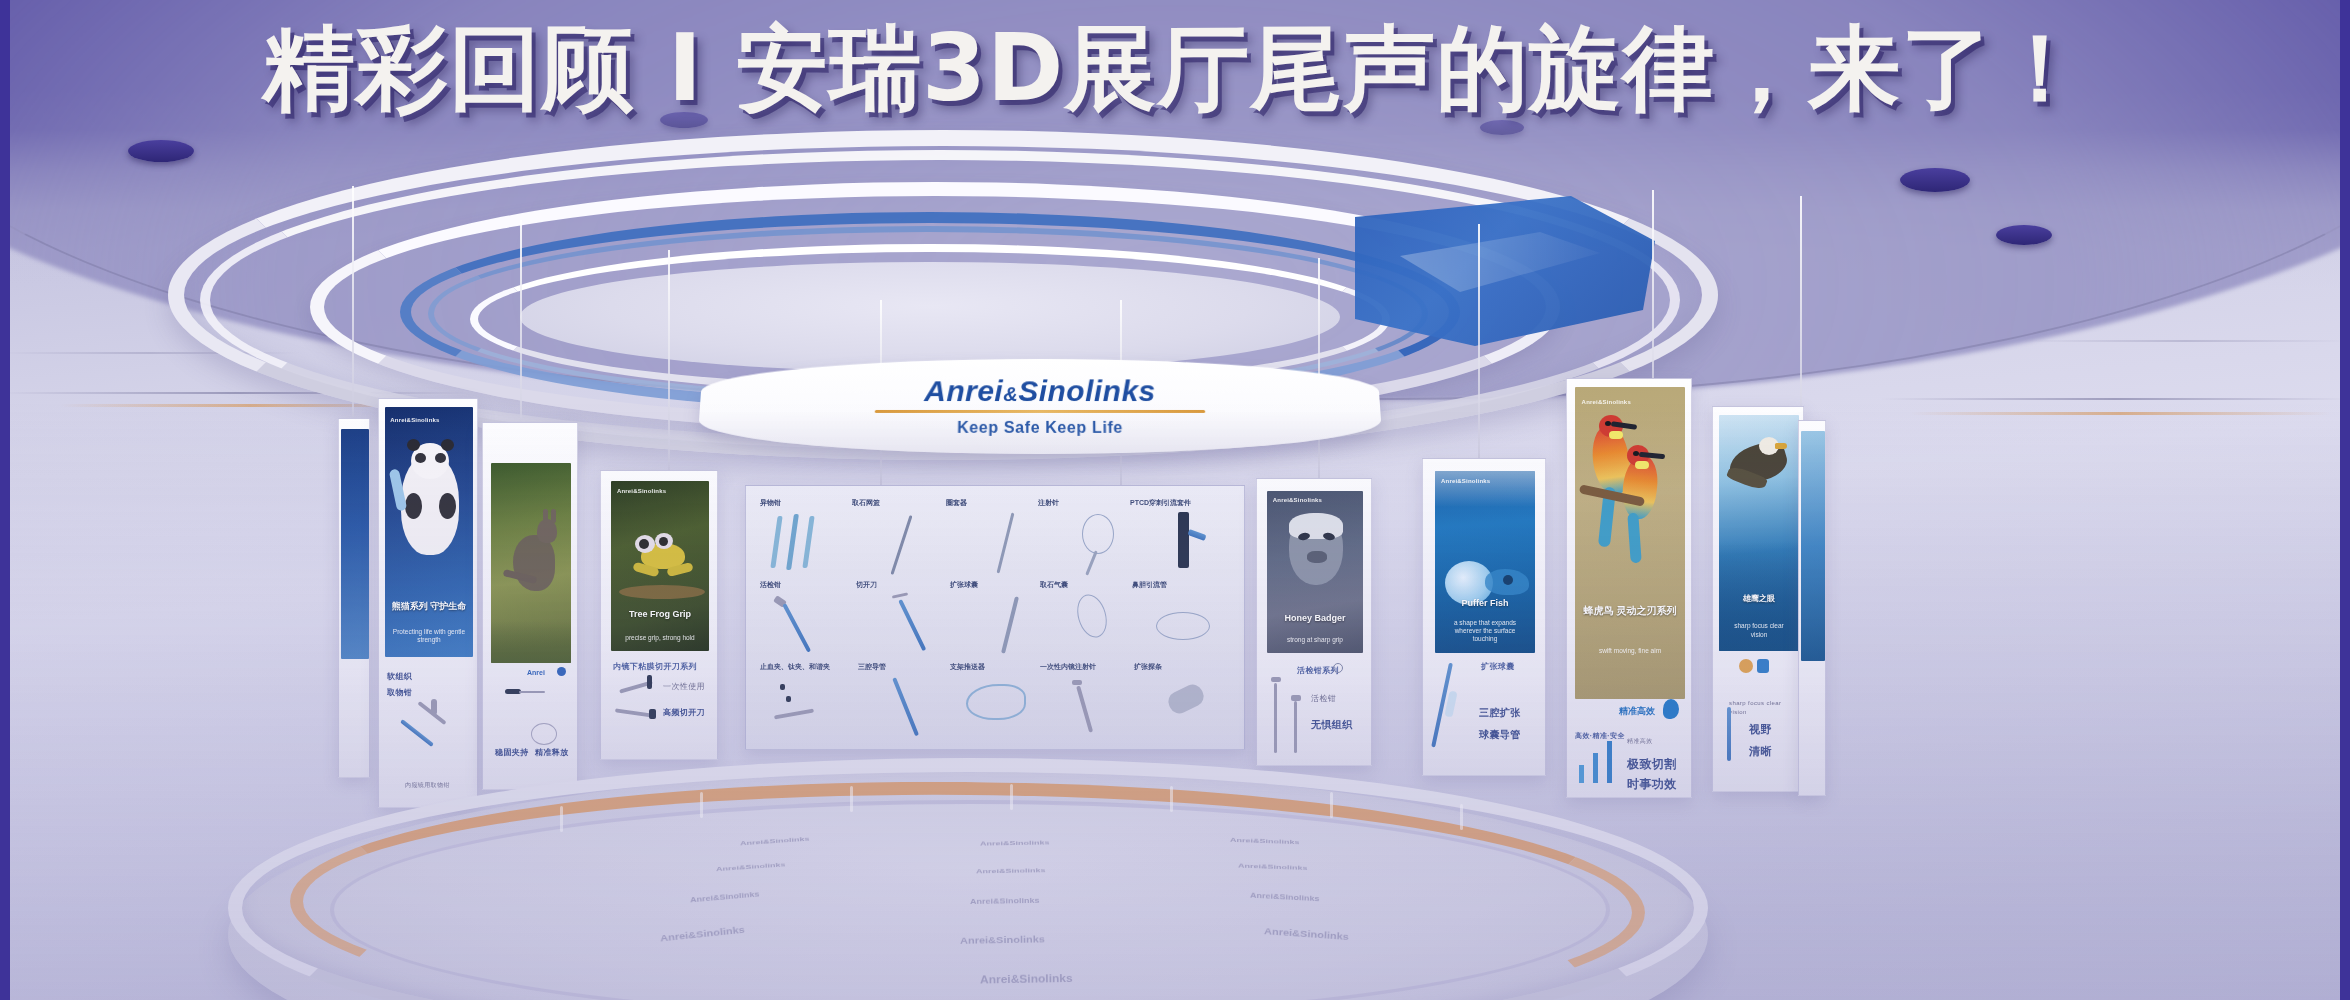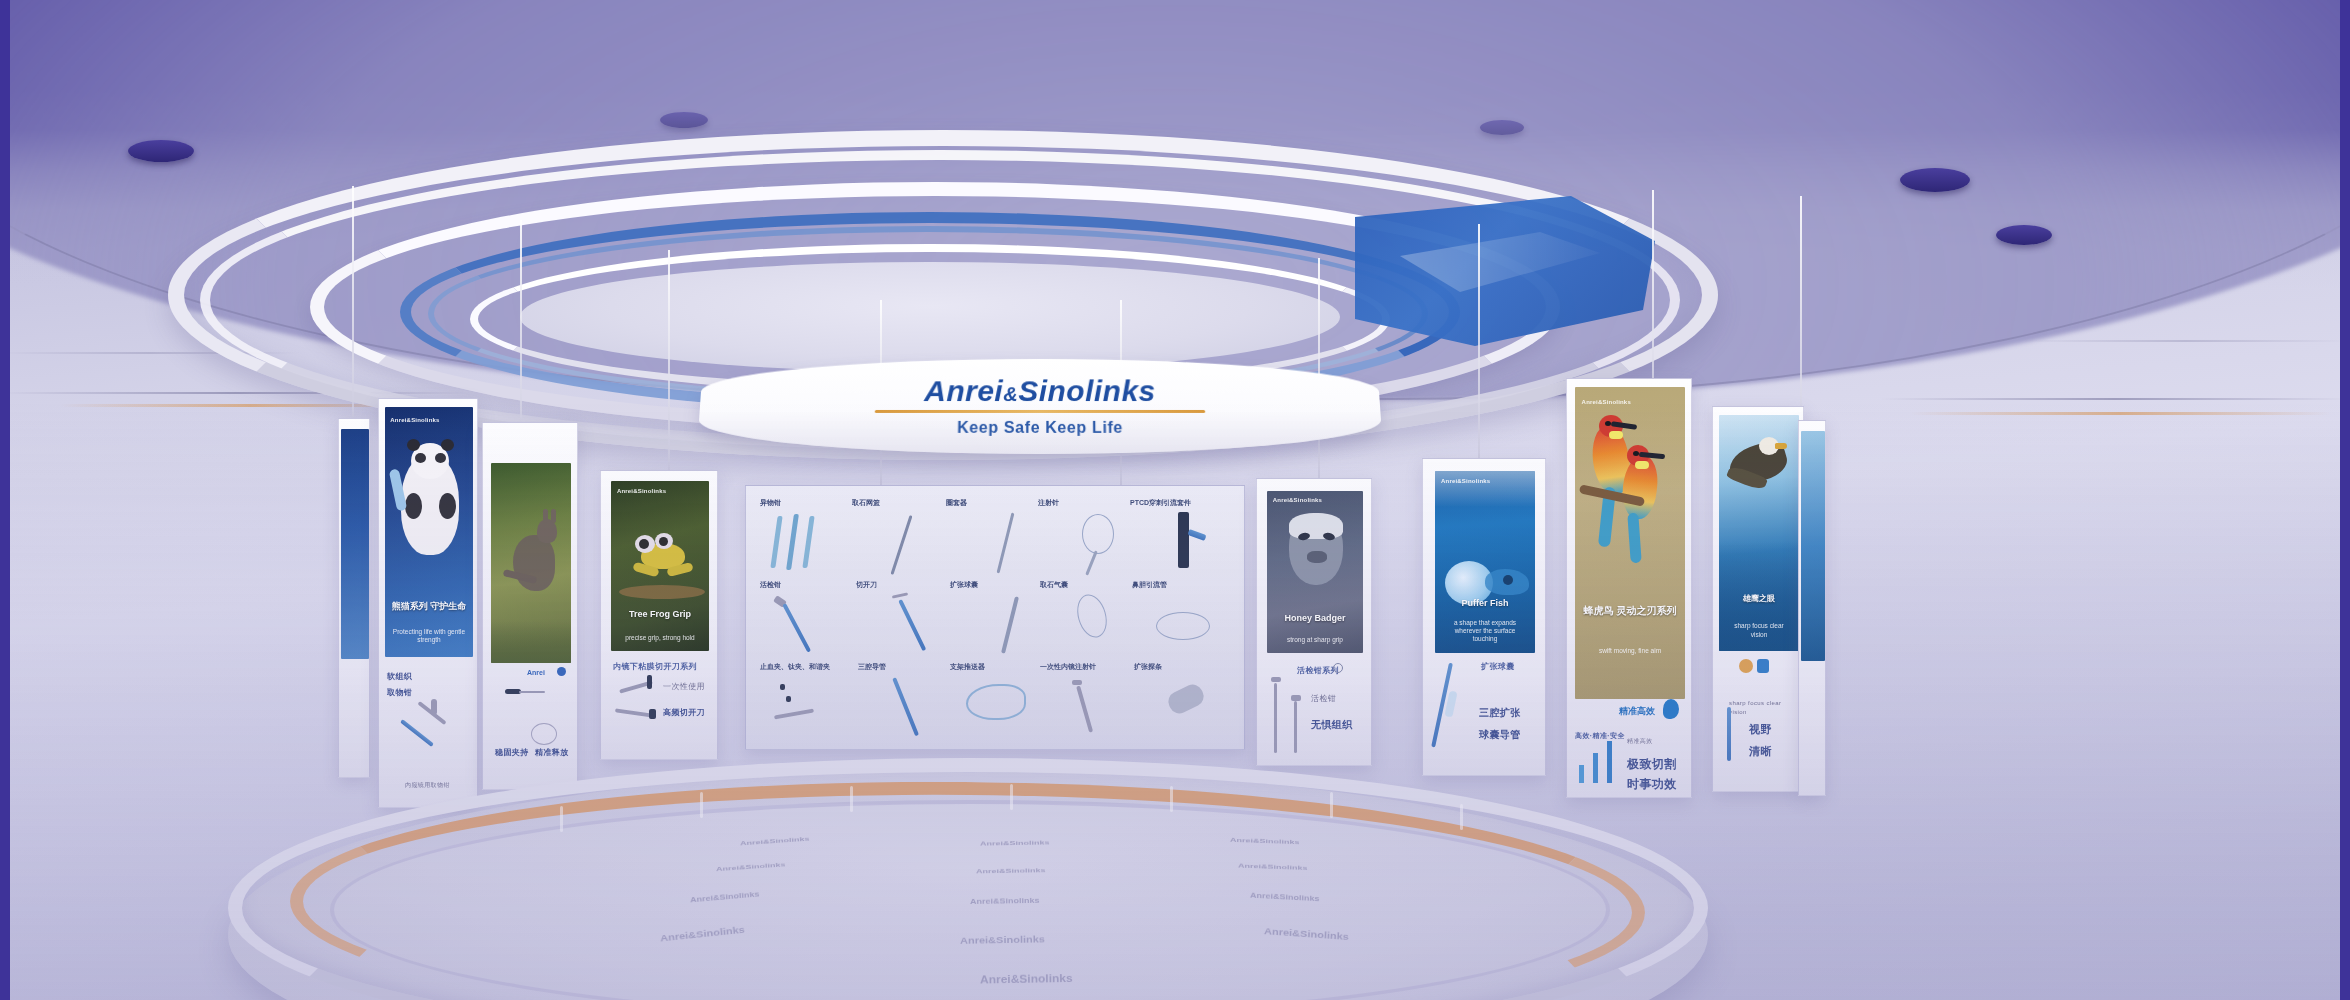--- a/index.html
+++ b/index.html
@@ -566,17 +566,18 @@
   <div class="floor-rail" style="left:560px; top:806px; width:3px; height:26px;"></div>
   <div class="floor-rail" style="left:700px; top:792px; width:3px; height:26px;"></div>
   <div class="floor-rail" style="left:850px; top:786px; width:3px; height:26px;"></div>
   <div class="floor-rail" style="left:1010px; top:784px; width:3px; height:26px;"></div>
   <div class="floor-rail" style="left:1170px; top:786px; width:3px; height:26px;"></div>
   <div class="floor-rail" style="left:1330px; top:792px; width:3px; height:26px;"></div>
   <div class="floor-rail" style="left:1460px; top:804px; width:3px; height:26px;"></div>
 
   <div class="haze"></div>
 
+  <div class="title">精彩回顾 I 安瑞3D展厅尾声的旋律，来了！</div>
 
   <div class="edge-l"></div>
   <div class="edge-r"></div>
 
 </div>
 
 </body></html>

